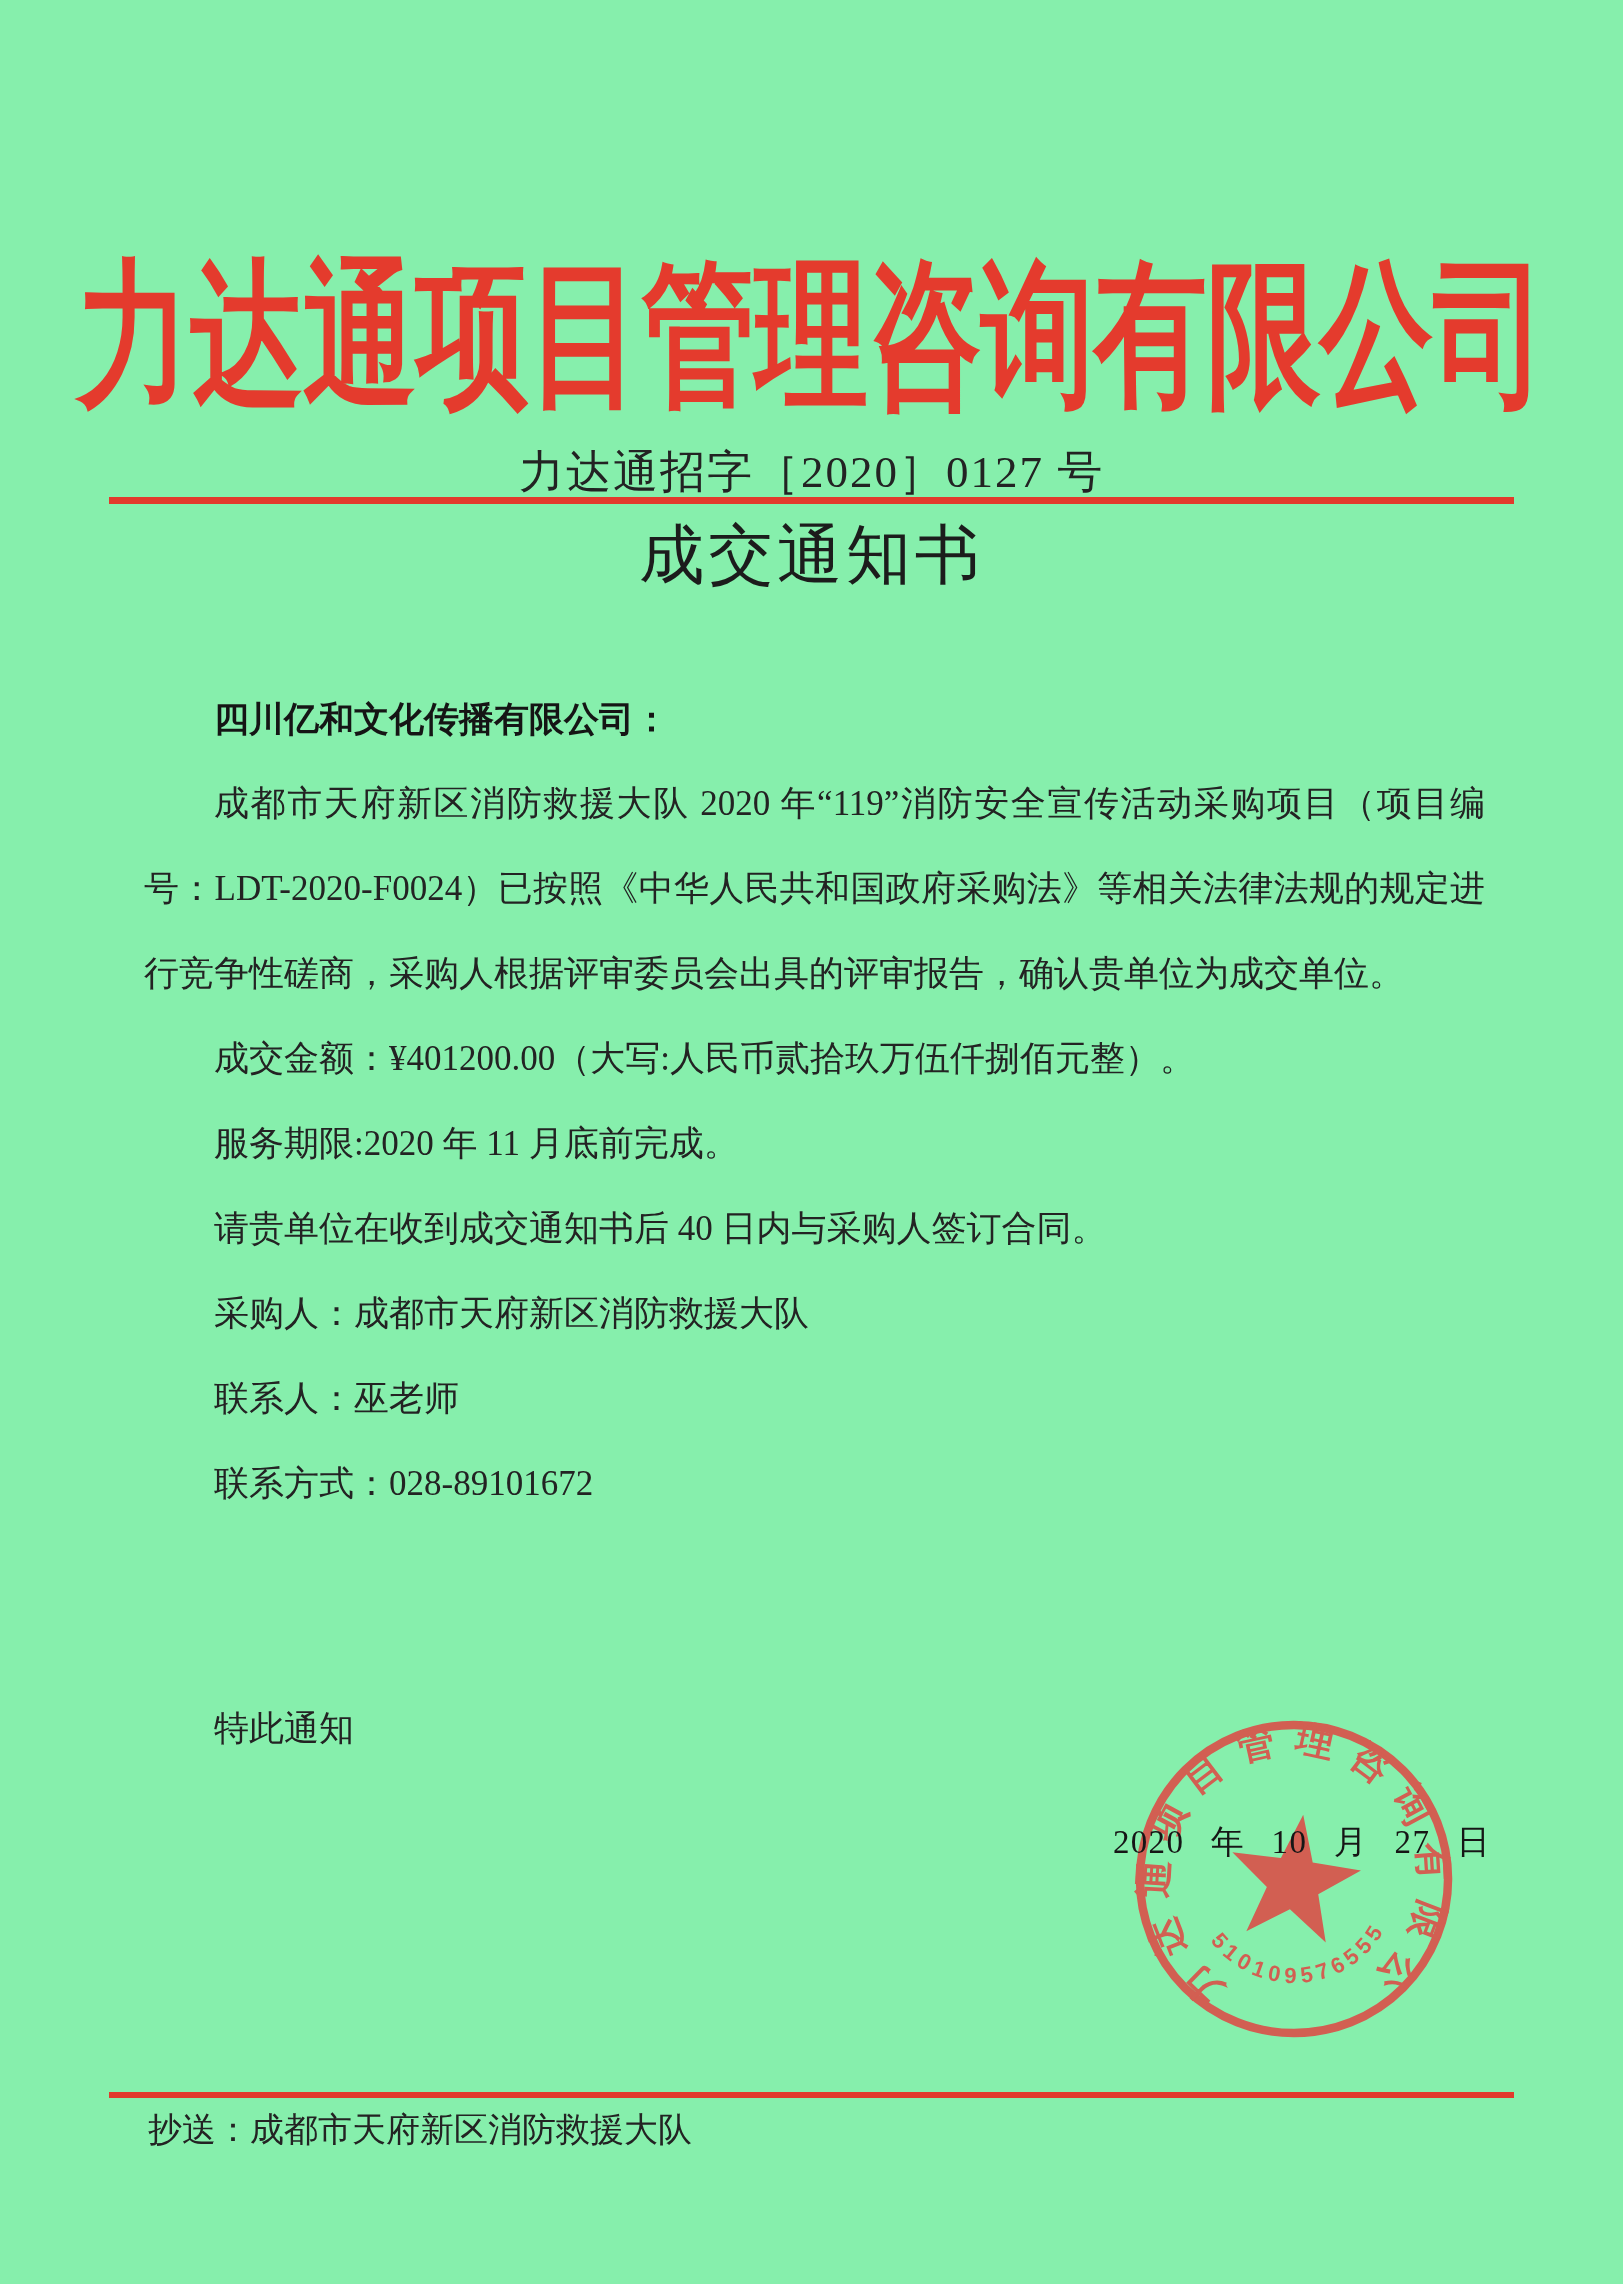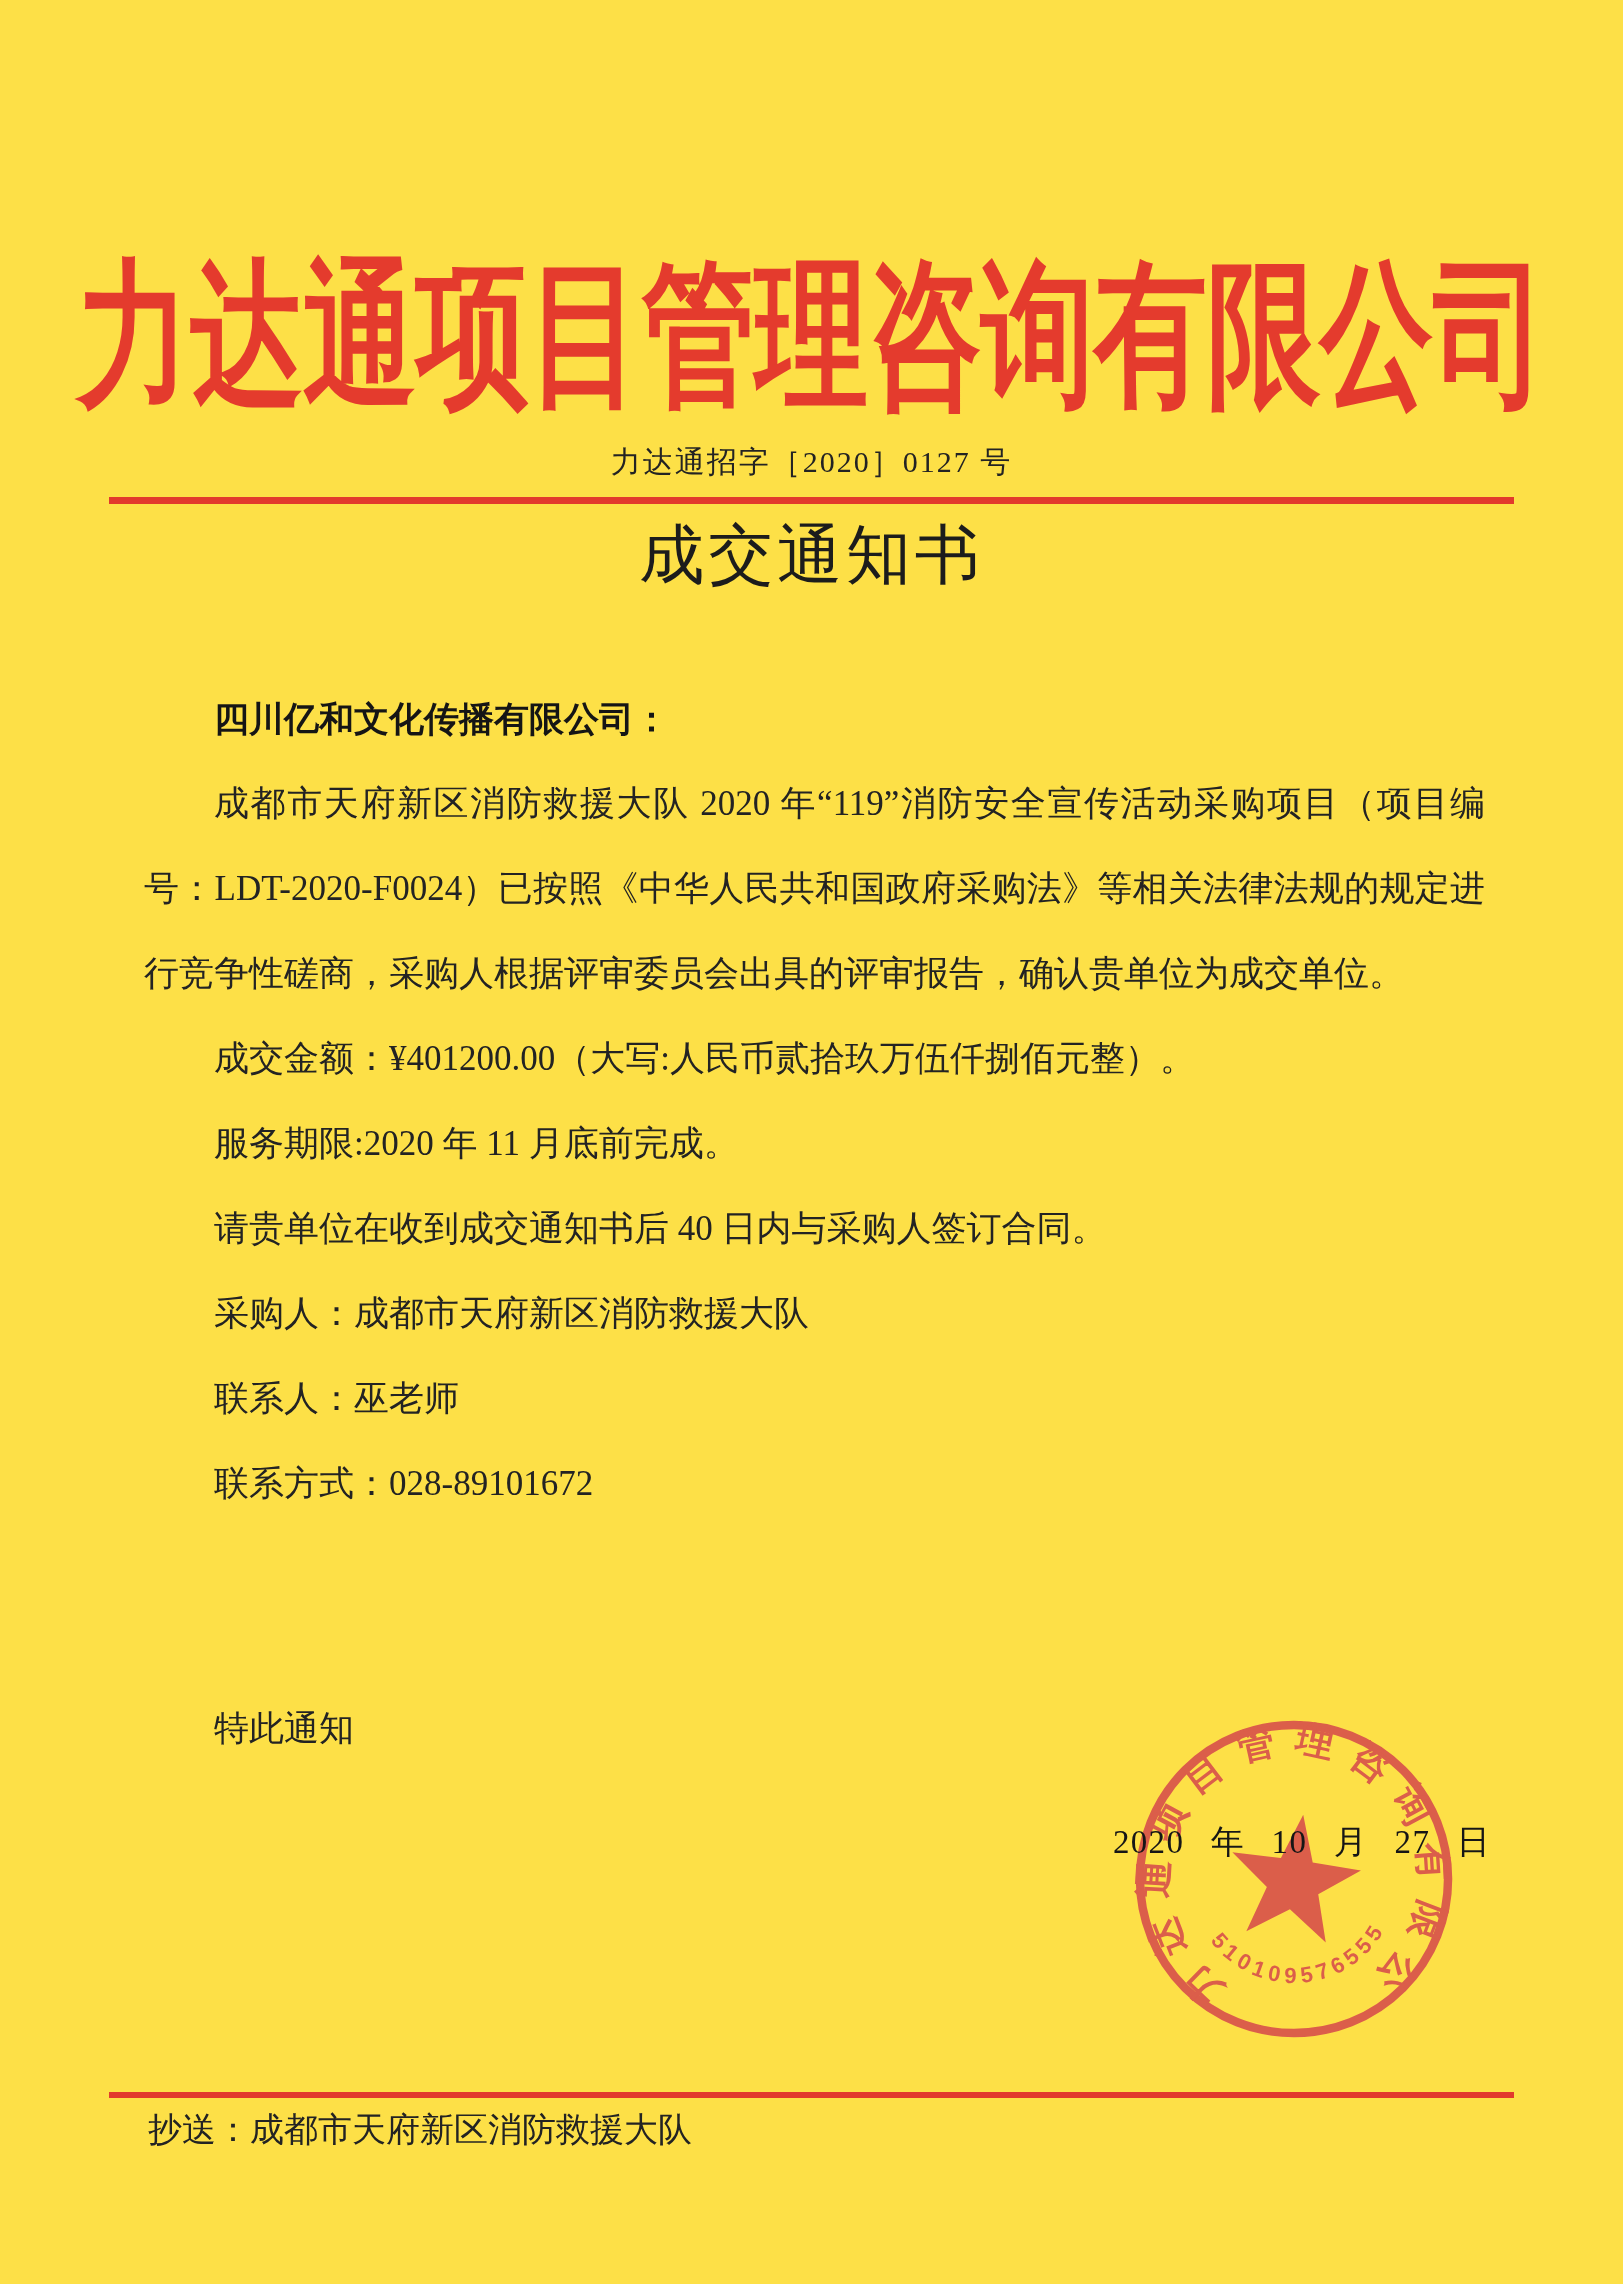--- a/index.html
+++ b/index.html
@@ -1,41 +1,41 @@
 <!DOCTYPE html>
 <html style="font-size:10.4px"><head>
 <meta charset="utf-8">
 <style>
   html,body { margin:0; padding:0; background:#dfdfdf; }
   .page {
     position:relative;
     width:1623px; height:2284px;
     margin:0 auto;
-    background:#fde047;
+    background:#86efac;
     overflow:hidden;
     font-family:"Liberation Serif","DejaVu Serif",serif;
     color:#1f1f1f;
   }
 
   .company-title {
     position:absolute; top:229px; left:0; right:0;
     text-align:center; white-space:nowrap;
     font-family:"Liberation Sans","DejaVu Sans",sans-serif;
     font-weight:bold;
     font-size:113px;
     color:#e43b2d;
     letter-spacing:0px;
     transform:scaleY(1.40);
     transform-origin:top center;
   }
 
   .doc-number {
     position:absolute; top:442px; left:0; right:0;
     text-align:center;
-    font-size:30px;
+    font-size:45px;
     letter-spacing:2px;
     color:#232323;
   }
 
   .rule { position:absolute; left:109px; width:1405px; background:#e23a2c; }
   .rule-top    { top:497px;  height:7.2px; }
   .rule-bottom { top:2092px; height:5.9px;  }
 
   .doc-title {
     position:absolute; top:519px; left:0; right:0;

